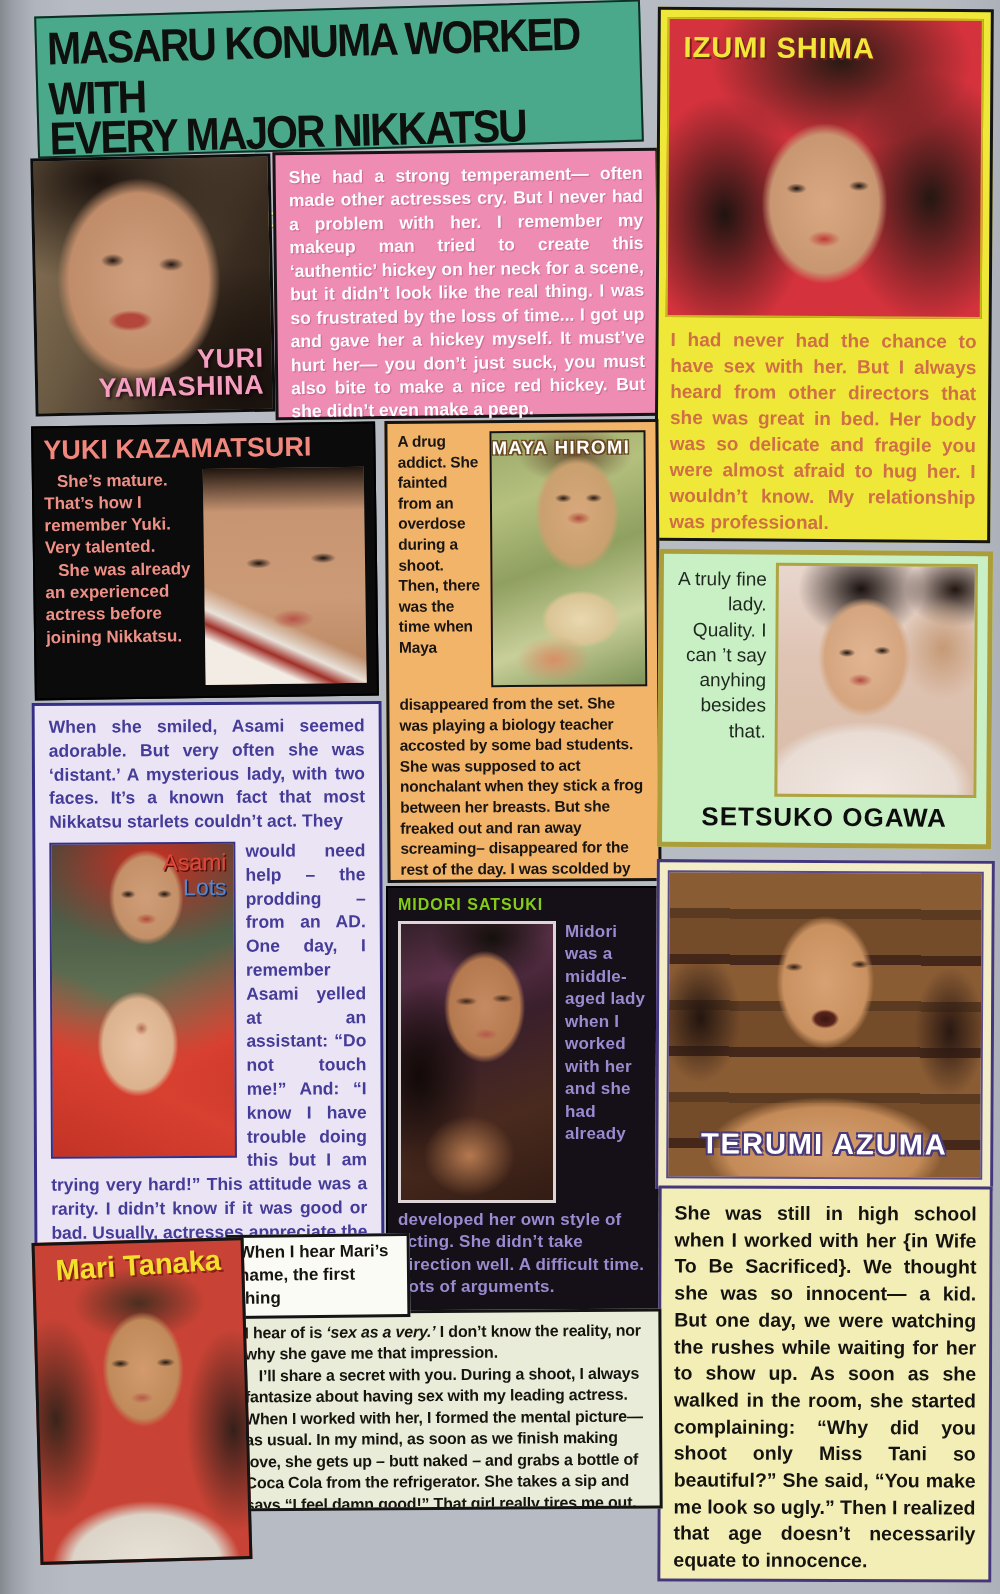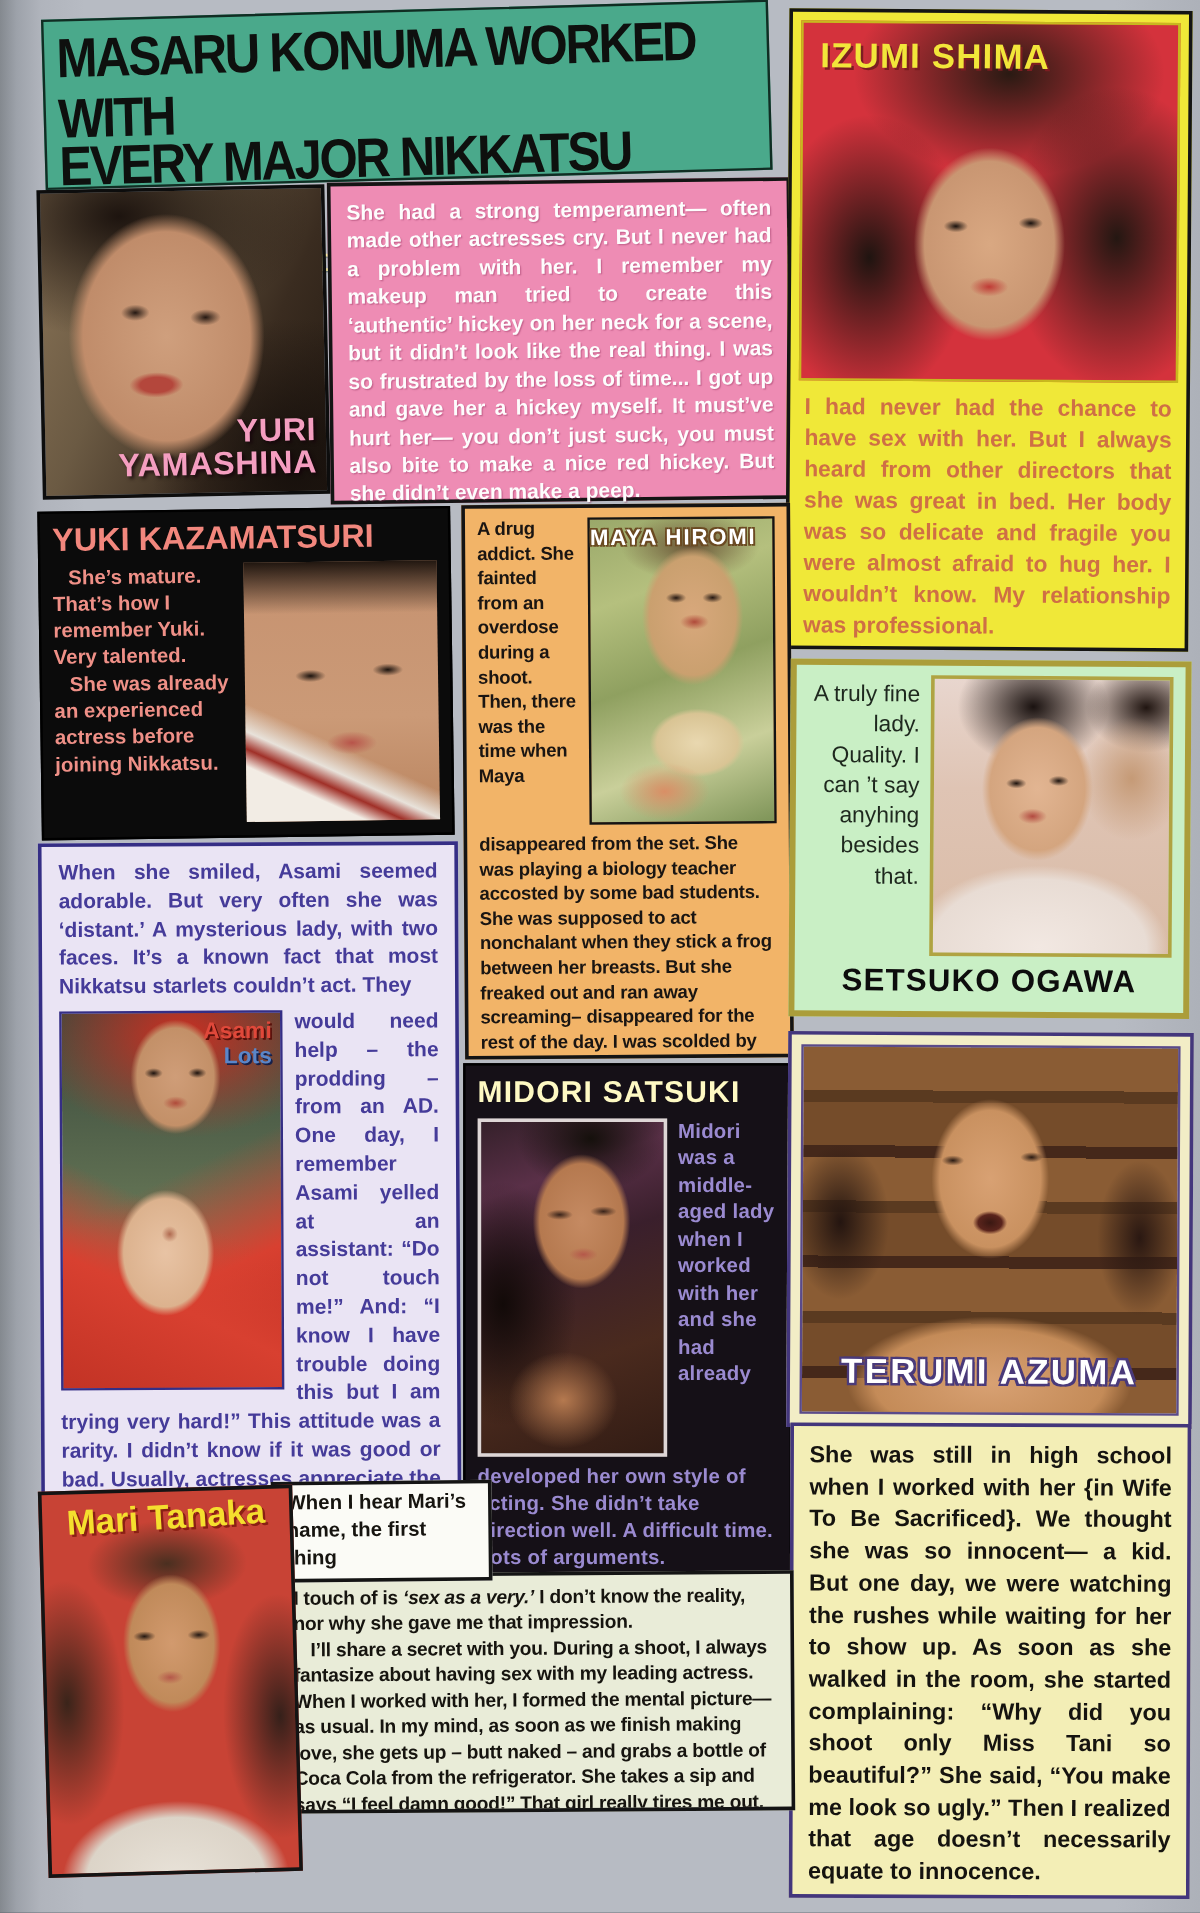--- a/index.html
+++ b/index.html
@@ -115,28 +115,28 @@
       radial-gradient(ellipse 13px 7px at 52% 24%, #b04a3a 0%, rgba(176,74,58,0) 80%),
       radial-gradient(ellipse 9px 5px at 42% 16%, #1d130e 0%, rgba(29,19,14,0) 85%),
       radial-gradient(ellipse 9px 5px at 62% 16%, #1d130e 0%, rgba(29,19,14,0) 85%),
       radial-gradient(ellipse 55px 70px at 52% 17%, #cf9d78 0%, #c39068 58%, rgba(195,144,104,0) 68%),
       radial-gradient(circle 9px at 49% 59%, #b06a50 0%, rgba(176,106,80,0) 75%),
       radial-gradient(ellipse 58px 75px at 47% 64%, #e8c3a4 0%, #dcb28e 60%, rgba(220,178,142,0) 70%),
       radial-gradient(ellipse 170px 115px at 55% 6%, #cc2f22 0%, rgba(204,47,34,0) 74%),
       linear-gradient(25deg,#c23325 0%,#d84030 28%,rgba(216,64,48,0) 48%),
       linear-gradient(335deg,#b82c20 0%,#d84030 30%,rgba(216,64,48,0) 55%),
       linear-gradient(180deg,#3a4a3c 0%,#51614a 30%,#6a7a58 60%,#8a9670 100%);}
-  .asami-label{position:absolute;top:6px;right:7px;text-align:right;font-size:19px;font-weight:bold;line-height:1.08;}
+  .asami-label{position:absolute;top:6px;right:7px;text-align:right;font-size:23px;font-weight:normal;line-height:1.08;}
   .asami-label .l1{color:#e0483a;text-shadow:1.5px 1.5px 0 #58100a;}
   .asami-label .l2{color:#5a86c9;text-shadow:1.5px 1.5px 0 #16204a;}
 
   
   .midori{left:386px;top:886px;width:274px;height:430px;background:#151017;border:2px solid #000;
     padding:6px 10px;overflow:hidden;}
-  .midori-name{font-size:25px;font-weight:bold;color:#fef9c3;letter-spacing:1px;margin:2px 0 7px;}
+  .midori-name{font-size:16px;font-weight:bold;color:#84cc16;letter-spacing:1px;margin:2px 0 7px;}
   .midori-flow{font-size:17px;line-height:1.32;font-weight:bold;color:#9a8ad0;letter-spacing:.2px;}
   .midori-pic{float:left;width:152px;height:276px;border:3px solid #ded6d6;margin:0 9px 6px 0;
     background:
       radial-gradient(ellipse 15px 7px at 56% 40%, #b5584a 0%, rgba(181,88,74,0) 80%),
       radial-gradient(ellipse 13px 5px at 43% 28%, #3a241a 0%, rgba(58,36,26,0) 85%),
       radial-gradient(ellipse 13px 5px at 67% 27%, #3a241a 0%, rgba(58,36,26,0) 85%),
       radial-gradient(ellipse 58px 80px at 55% 30%, #c58a62 0%, #b5794f 60%, rgba(181,121,79,0) 70%),
       radial-gradient(ellipse 70px 62px at 45% 84%, #b5794f 0%, rgba(181,121,79,0) 65%),
       radial-gradient(ellipse 90px 150px at 12% 55%, #120a08 0%, rgba(18,10,8,0) 68%),
       radial-gradient(ellipse 85px 62px at 60% 5%, #15100c 0%, rgba(21,16,12,0) 72%),
@@ -272,21 +272,21 @@
 
   <section class="terumi-textbox abs">
     <p>She was still in high school when I worked with her {in Wife To Be Sacrificed}. We thought she was so innocent— a kid. But one day, we were watching the rushes while waiting for her to show up. As soon as she walked in the room, she started complaining: “Why did you shoot only Miss Tani so beautiful?” She said, “You make me look so ugly.” Then I realized that age doesn’t necessarily equate to innocence.</p>
   </section>
 
   <section class="mari-photo">
     <div class="mari-name">Mari Tanaka</div>
   </section>
 
   <section class="mari-green abs">
-    <p class="mg-p1"><span>I touch of is </span><em>‘sex as a very.’</em><span> I don’t know the reality, nor why she gave me that impression.</span></p>
+    <p class="mg-p1"><span>I hear of is </span><em>‘sex as a very.’</em><span> I don’t know the reality, nor why she gave me that impression.</span></p>
     <p class="mg-p2">I’ll share a secret with you. During a shoot, I always fantasize about having sex with my leading actress. When I worked with her, I formed the mental picture— as usual. In my mind, as soon as we finish making love, she gets up – butt naked – and grabs a bottle of Coca Cola from the refrigerator. She takes a sip and says “I feel damn good!” That girl really tires me out.</p>
   </section>
 
   <section class="mari-white abs">
     <p>When I hear Mari’s name, the first thing</p>
   </section>
 
 </div>
 
 </body></html>

